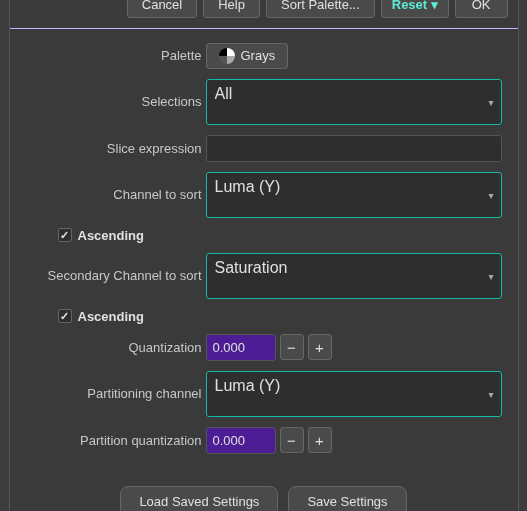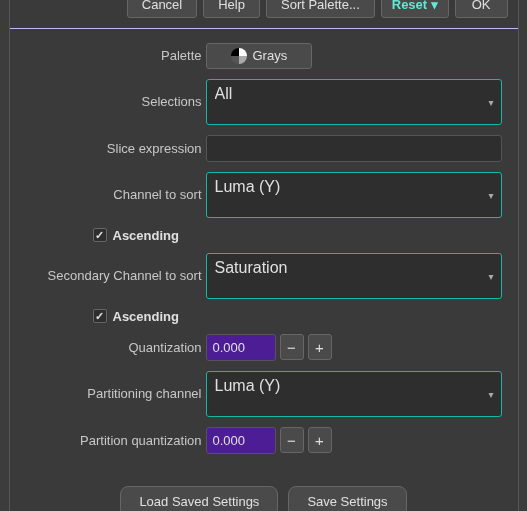--- a/index.html
+++ b/index.html
@@ -77,21 +77,21 @@
       color: #c8c8c8;
       min-width: 180px;
       text-align: right;
       padding-right: 4px;
       font-size: 13px;
     }
     .palette-btn {
       background: #4a4a4a;
       border: 1px solid #666;
       color: #e0e0e0;
-      padding: 4px 24px;
+      padding: 4px 12px;
       border-radius: 3px;
       cursor: pointer;
       font-size: 13px;
       display: flex;
       align-items: center;
       gap: 6px;
       text-align: right;
     }
     .palette-icon {
       width: 16px;
@@ -140,21 +140,20 @@
       padding-left: 32px;
     }
     .check-label {
       display: flex;
       align-items: center;
       gap: 6px;
       cursor: pointer;
       font-size: 13px;
       font-weight: bold;
       color: #e0e0e0;
-      margin-left: 35px;
     }
     .check-box {
       width: 14px;
       height: 14px;
       background: #2e2e2e;
       border: 1px solid #666;
       border-radius: 2px;
       display: flex;
       align-items: center;
       justify-content: center;

